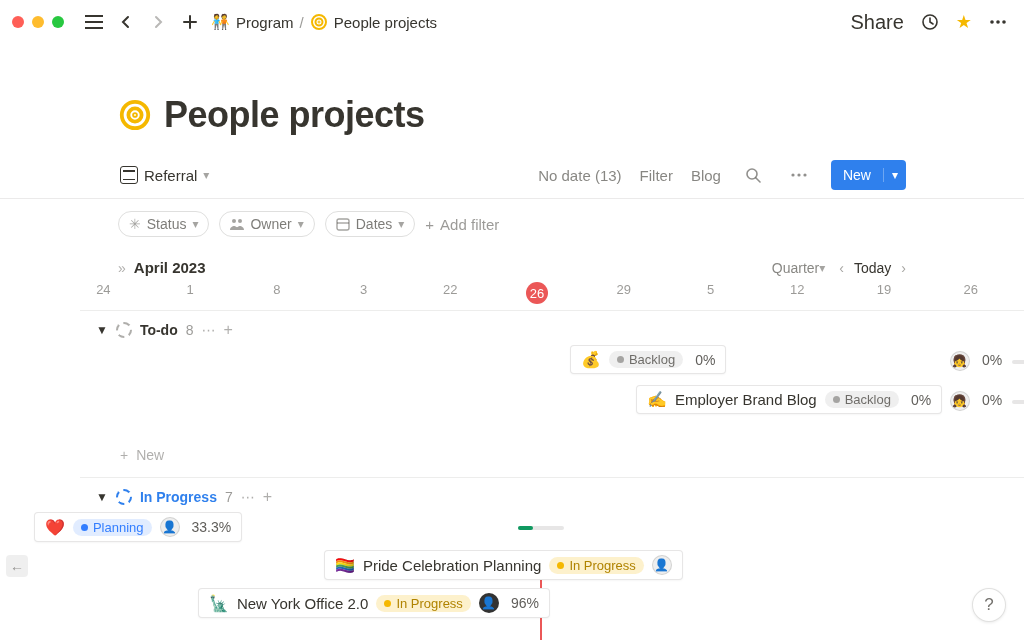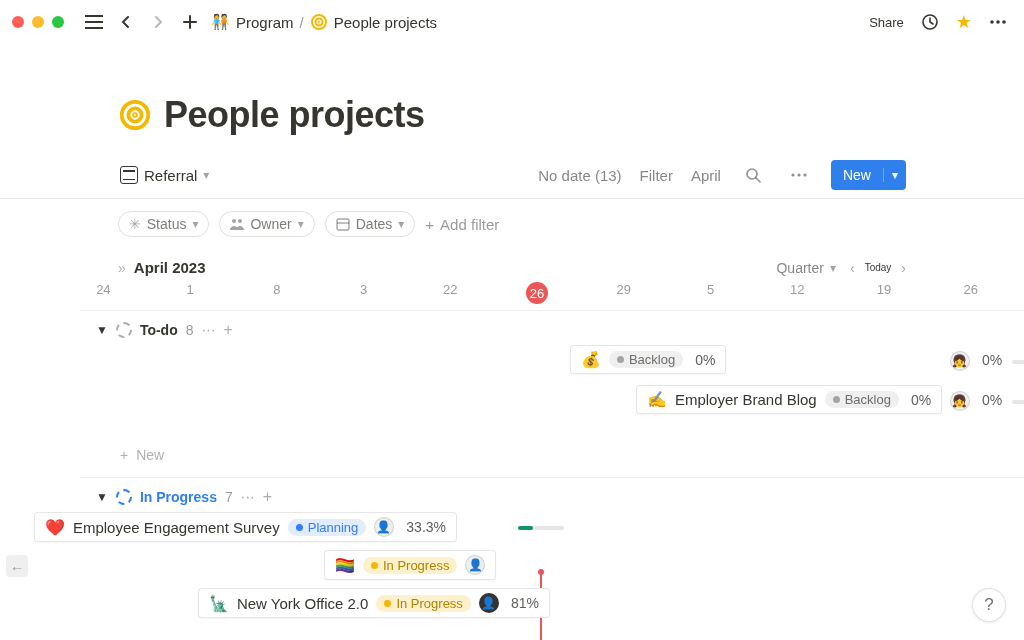--- a/index.html
+++ b/index.html
@@ -12,21 +12,21 @@
 .dot.red { background: #ff5f57; }
 .dot.yellow { background: #febc2e; }
 .dot.green { background: #28c840; }
 .icon-btn { display: flex; align-items: center; justify-content: center; width: 28px; height: 28px; border-radius: 4px; cursor: pointer; color: #37352f; }
 .breadcrumb { display: flex; align-items: center; gap: 6px; margin-left: 4px; font-size: 15px; }
 .bc-icon { width: 18px; height: 18px; display: inline-flex; align-items: center; justify-content: center; }
 .bc-item { cursor: pointer; }
 .bc-sep { color: rgba(55,53,47,0.5); }
 .spacer { flex: 1; }
 .top-right { display: flex; align-items: center; gap: 12px; }
-.share-link { font-size: 13px; cursor: pointer; }
+.share-link { font-size: 20px; cursor: pointer; }
 .star { color: #f5b800; font-size: 18px; }
 
 
 .page-header { padding: 50px 118px 24px 118px; }
 .title-row { display: flex; align-items: center; gap: 12px; }
 .title-icon { font-size: 34px; }
 .page-title { font-size: 36px; font-weight: 700; letter-spacing: -0.5px; }
 
 
 .view-bar { display: flex; align-items: center; padding: 0 118px 8px 118px; gap: 6px; border-bottom: 1px solid rgba(55,53,47,0.1); }
@@ -46,24 +46,24 @@
 .chip { display: flex; align-items: center; gap: 6px; border: 1px solid rgba(55,53,47,0.16); border-radius: 16px; padding: 4px 10px; color: rgba(55,53,47,0.65); font-size: 14px; cursor: pointer; }
 .chip .chip-icon { color: rgba(55,53,47,0.45); display: inline-flex; }
 .add-filter { display: flex; align-items: center; gap: 6px; color: rgba(55,53,47,0.5); font-size: 15px; cursor: pointer; }
 
 
 .timeline-wrap { position: relative; }
 .tl-header { display: flex; align-items: center; padding: 8px 118px 6px 118px; }
 .tl-arrows { color: rgba(55,53,47,0.4); font-size: 14px; margin-right: 8px; cursor: pointer; }
 .tl-month { font-weight: 600; font-size: 15px; }
 .tl-right { margin-left: auto; display: flex; align-items: center; gap: 14px; }
-.tl-range { display: flex; align-items: center; gap: 6px; color: rgba(55,53,47,0.6); cursor: pointer; }
+.tl-range { display: flex; align-items: center; color: rgba(55,53,47,0.6); cursor: pointer; }
 .today-nav { display: flex; align-items: center; gap: 10px; }
 .today-nav .nav-ch { color: rgba(55,53,47,0.45); cursor: pointer; font-size: 14px; }
-.today-btn { font-size: 10px; cursor: pointer; text-align: right; }
+.today-btn { font-size: 14px; cursor: pointer; text-align: right; }
 
 
 .day-row { display: flex; padding: 0 0 6px 0; color: rgba(55,53,47,0.5); font-size: 13px; }
 .day-cell { flex: 1; text-align: center; position: relative; }
 .day-cell.today .num { background: #eb5757; color: #fff; border-radius: 50%; width: 22px; height: 22px; display: inline-flex; align-items: center; justify-content: center; }
 .today-line { position: absolute; top: 322px; bottom: 0; width: 2px; background: #eb5757; left: 540px; z-index: 0; }
 .today-dot { position: absolute; top: -4px; left: -2px; width: 6px; height: 6px; background: #eb5757; border-radius: 50%; }
 
 
 .groups { position: relative; padding-left: 80px; }
@@ -183,21 +183,21 @@
 
 <div class="view-bar">
   <div class="view-tab">
     <span class="view-icon"></span>
     <span>Referral</span>
     <span class="chev">▾</span>
   </div>
   <div class="view-right">
     <span class="vr-item">No date (13)</span>
     <span class="vr-item">Filter</span>
-    <span class="vr-item">April</span>
+    <span class="vr-item">Blog</span>
     <span class="icon-btn vr-item">
       <svg width="16" height="16" viewBox="0 0 16 16">
           <circle cx="7" cy="7" r="5" stroke="rgba(55,53,47,0.55)" stroke-width="1.6" fill="none"></circle>
           <path d="M11 11l4 4" stroke="rgba(55,53,47,0.55)" stroke-width="1.6" stroke-linecap="round"></path>
         </svg>
     </span>
     <span class="icon-btn vr-item">
       <svg width="16" height="4" viewBox="0 0 16 4">
           <circle cx="2" cy="2" r="1.6" fill="rgba(55,53,47,0.55)"></circle>
           <circle cx="8" cy="2" r="1.6" fill="rgba(55,53,47,0.55)"></circle>
@@ -317,39 +317,39 @@
           <span class="disclose">▼</span>
           <span class="status-circle inprog"></span>
           <span class="group-name inprog">In Progress</span>
           <span class="count">7</span>
           <span class="row-dots">⋯</span>
           <span class="row-plus">+</span>
         </div>
         <div class="cards" style="height: 130px;">
           <div class="card" style="left: -46px; top: 6px;">
             <span class="emoji">❤️</span>
-            <span class="ctitle">Employee Engagement Survey</span>
             <span class="status-pill pill-planning"><span class="sdot"></span>Planning</span>
             <span class="avatar">👤</span>
             <span class="pct">33.3%</span>
           </div>
           <div class="bar-after" style="left: 438px; top: 20px; width: 46px;">
             <div style="position: absolute; left: 0px; top: 0px; bottom: 0px; width: 15px; background: rgb(15, 153, 96); border-radius: 2px;"></div>
           </div>
           <div class="card" style="left: 244px; top: 44px;">
             <span class="emoji">🏳️‍🌈</span>
+            <span class="ctitle">Pride Celebration Planning</span>
             <span class="status-pill pill-inprog"><span class="sdot"></span>In Progress</span>
             <span class="avatar">👤</span>
           </div>
           <div class="card" style="left: 118px; top: 82px;">
             <span class="emoji">🗽</span>
             <span class="ctitle">New York Office 2.0</span>
             <span class="status-pill pill-inprog"><span class="sdot"></span>In Progress</span>
             <span class="avatar" style="background:#333;color:#fff">👤</span>
-            <span class="pct">81%</span>
+            <span class="pct">96%</span>
           </div>
         </div>
       </div>
     </div>
 </div>
 
 <div class="left-scroll-ind">←</div>
 
 <div class="help-btn">?</div>
 

